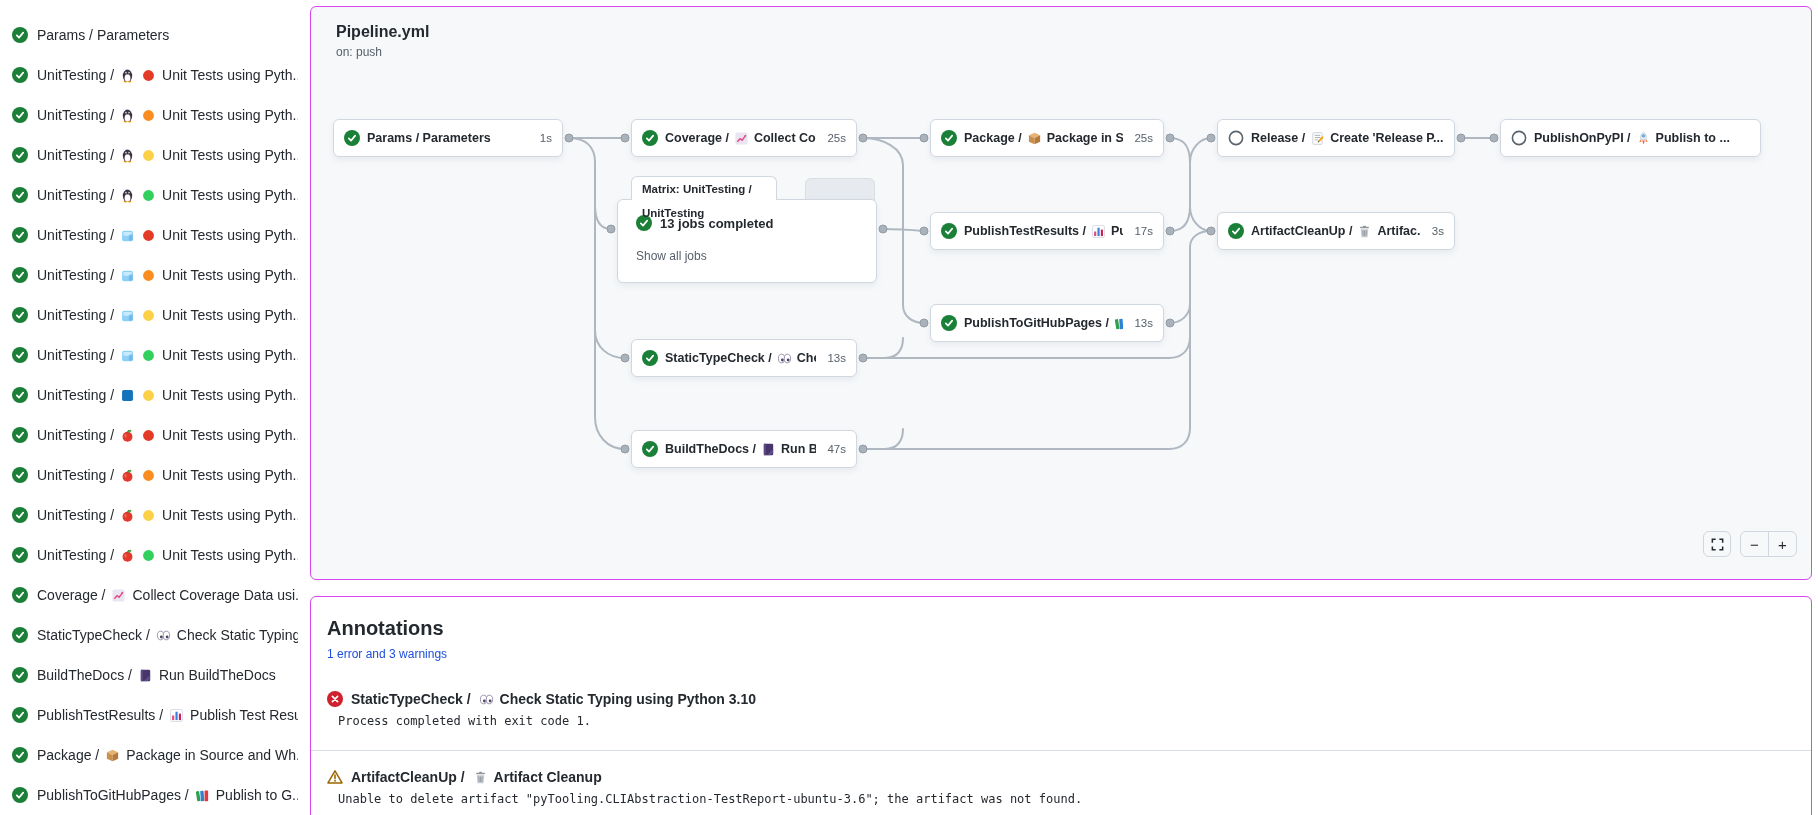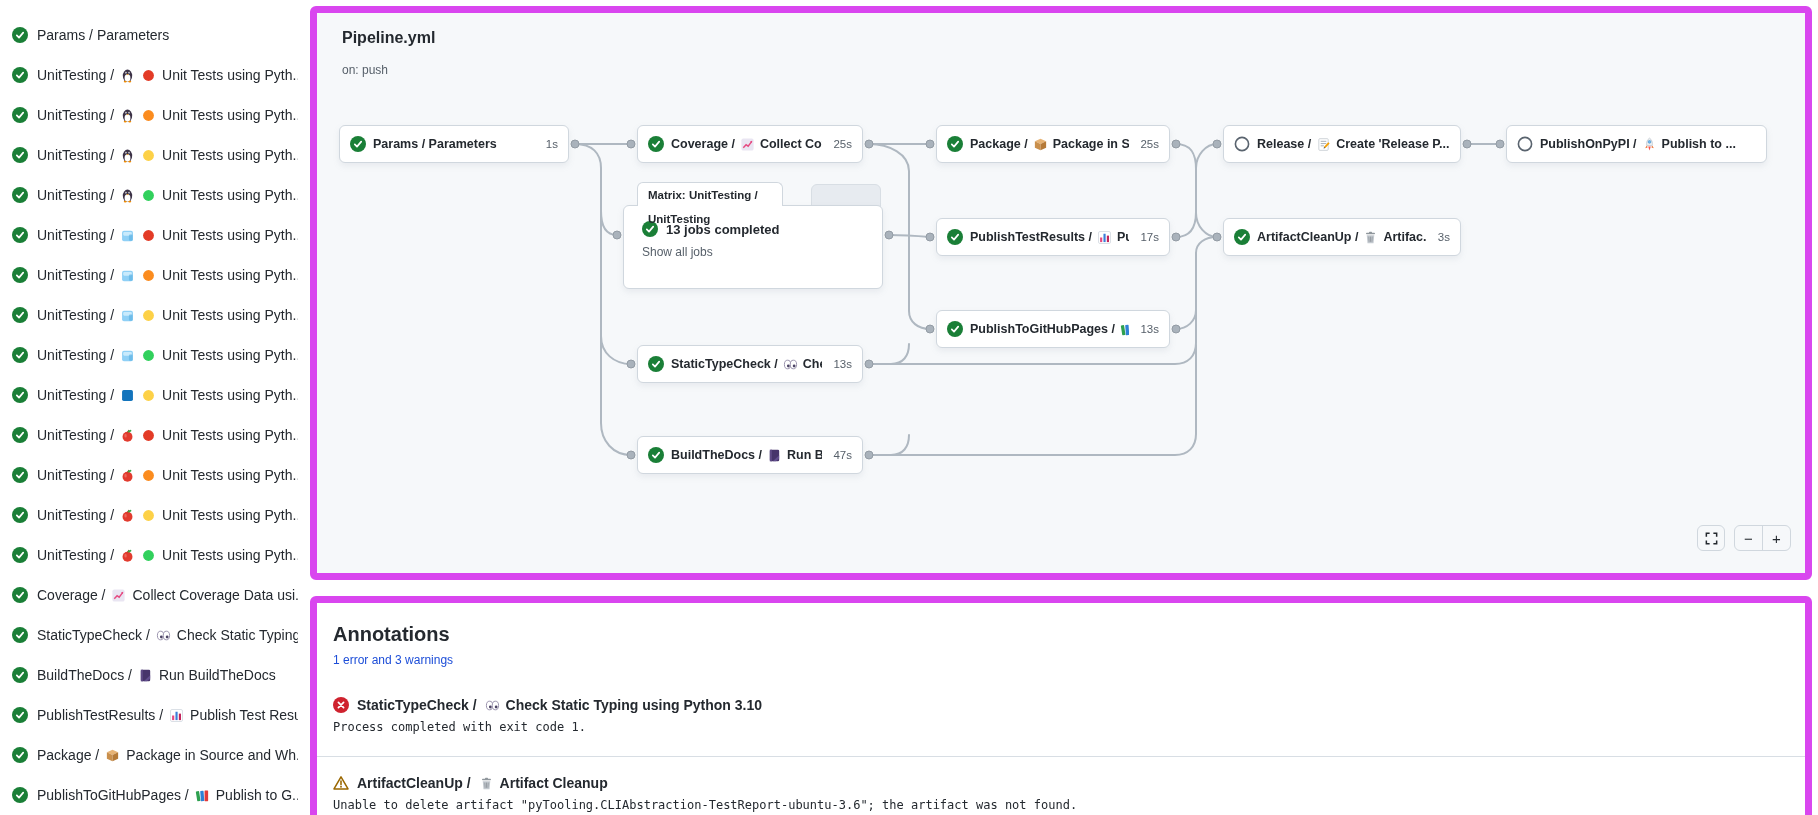--- a/index.html
+++ b/index.html
@@ -13,58 +13,58 @@
   .icon svg{width:15px;height:15px;display:block}
   .status{width:16px;height:16px;flex:none;display:inline-flex}
   .status svg{width:16px;height:16px;display:block}
 
   
   #sidebar{position:absolute;left:0;top:0;width:302px;height:815px;padding-top:15px;box-sizing:border-box;background:#fff}
   .job{height:40px;display:flex;align-items:center;gap:9px;padding:0 4px 0 12px;cursor:pointer;overflow:hidden;white-space:nowrap}
   .jtext{display:flex;align-items:center;gap:6px;font-size:14px;color:#24292f;overflow:hidden}
 
   
-  .panel{position:absolute;left:310px;width:1502px;border:7px solid #d946ef;border-radius:6px;box-sizing:border-box}
+  .panel{position:absolute;left:310px;width:1502px;border:1px solid #d946ef;border-radius:6px;box-sizing:border-box}
   #graph-panel{top:6px;height:574px;background:#f6f8fa;overflow:hidden}
   #annotations-panel{top:596px;height:262px;background:#fff;overflow:hidden}
   .phead{position:absolute;left:25px;top:16px;z-index:3}
   .ptitle{font-size:16px;font-weight:700;color:#24292f}
-  .psub{font-size:12px;color:#57606a;margin-top:16px}
+  .psub{font-size:12px;color:#57606a;margin-top:4px}
 
   
   #edges{position:absolute;left:0;top:0;z-index:1;pointer-events:none}
   .node{position:absolute;height:38px;background:#fff;border:1px solid #d0d7de;border-radius:6px;
     box-shadow:0 3px 6px rgba(140,149,159,.13);display:flex;align-items:center;gap:7px;
     padding:0 10px;box-sizing:border-box;cursor:pointer;z-index:2}
   .nlabel{display:flex;align-items:center;gap:5px;overflow:hidden;white-space:nowrap;font-size:12.5px;font-weight:700;color:#24292f}
   .ndur{margin-left:auto;font-size:11.5px;color:#57606a;font-weight:400;flex:none;padding-left:4px}
 
   #matrix-ghost{position:absolute;left:494px;top:171px;width:68px;height:26px;background:#e7ebf0;border:1px solid #d8dee4;border-radius:6px 6px 0 0;z-index:1}
   #matrix-tab{position:absolute;left:320px;top:169px;width:146px;height:24px;background:#fff;border:1px solid #d0d7de;border-bottom:none;
     border-radius:6px 6px 0 0;font-size:11.5px;font-weight:700;line-height:24px;padding-left:10px;box-sizing:border-box;z-index:3;cursor:pointer}
   #matrix-body{position:absolute;left:306px;top:192px;width:260px;height:84px;background:#fff;border:1px solid #d0d7de;border-radius:6px;
     box-shadow:0 3px 6px rgba(140,149,159,.13);box-sizing:border-box;padding:15px 16px 0 18px;z-index:2;cursor:pointer}
   .mrow{display:flex;align-items:center;gap:8px;font-size:13px;font-weight:700}
-  #matrix-link{display:block;margin-top:8px;font-size:12px;color:#57606a;text-decoration:none;cursor:pointer}
+  #matrix-link{display:block;margin-top:18px;font-size:12px;color:#57606a;text-decoration:none;cursor:pointer}
 
   #graph-controls{position:absolute;right:14px;bottom:22px;display:flex;gap:9px;z-index:3}
   .ctrlbtn{width:28px;height:26px;background:#f6f8fa;border:1px solid #d0d7de;border-radius:6px;display:flex;align-items:center;justify-content:center;cursor:pointer;box-sizing:border-box}
   #zoom-group{display:flex;border:1px solid #d0d7de;border-radius:6px;overflow:hidden;background:#f6f8fa}
   .zbtn{width:27px;height:24px;display:flex;align-items:center;justify-content:center;font-size:15px;color:#24292f;cursor:pointer}
   .zbtn + .zbtn{border-left:1px solid #d0d7de}
 
   
   #ann-head{padding:20px 16px 12px 16px}
   #ann-title{font-size:20px;font-weight:700}
   #ann-sub{font-size:12px;color:#1d4ed8;margin-top:7px}
   .annrow{border-top:none;padding:18px 16px 22px 16px}
   .annrow + .annrow{border-top:1px solid #d8dee4}
   #ann-rows{border-bottom:1px solid #d8dee4}
   .anntitle{display:flex;align-items:center;gap:8px;font-size:14px;font-weight:700;cursor:pointer}
-  .anndetail{margin:7px 0 0 0;font-size:12px;color:#24292f;font-family:"DejaVu Sans Mono","Liberation Mono",monospace;white-space:pre}
+  .anndetail{margin:7px 0 0 11px;font-size:12px;color:#24292f;font-family:"DejaVu Sans Mono","Liberation Mono",monospace;white-space:pre}
 </style>
 </head>
 <body>
 
 <nav id="sidebar">
   <div class="job">
     <span class="status">
         <svg viewBox="0 0 16 16">
           <circle cx="8" cy="8" r="8" fill="#1a7f37"></circle>
           <path d="M4.8,8.4 7,10.6 11.2,5.6" stroke="#fff" stroke-width="1.7" fill="none" stroke-linecap="round" stroke-linejoin="round"></path>

